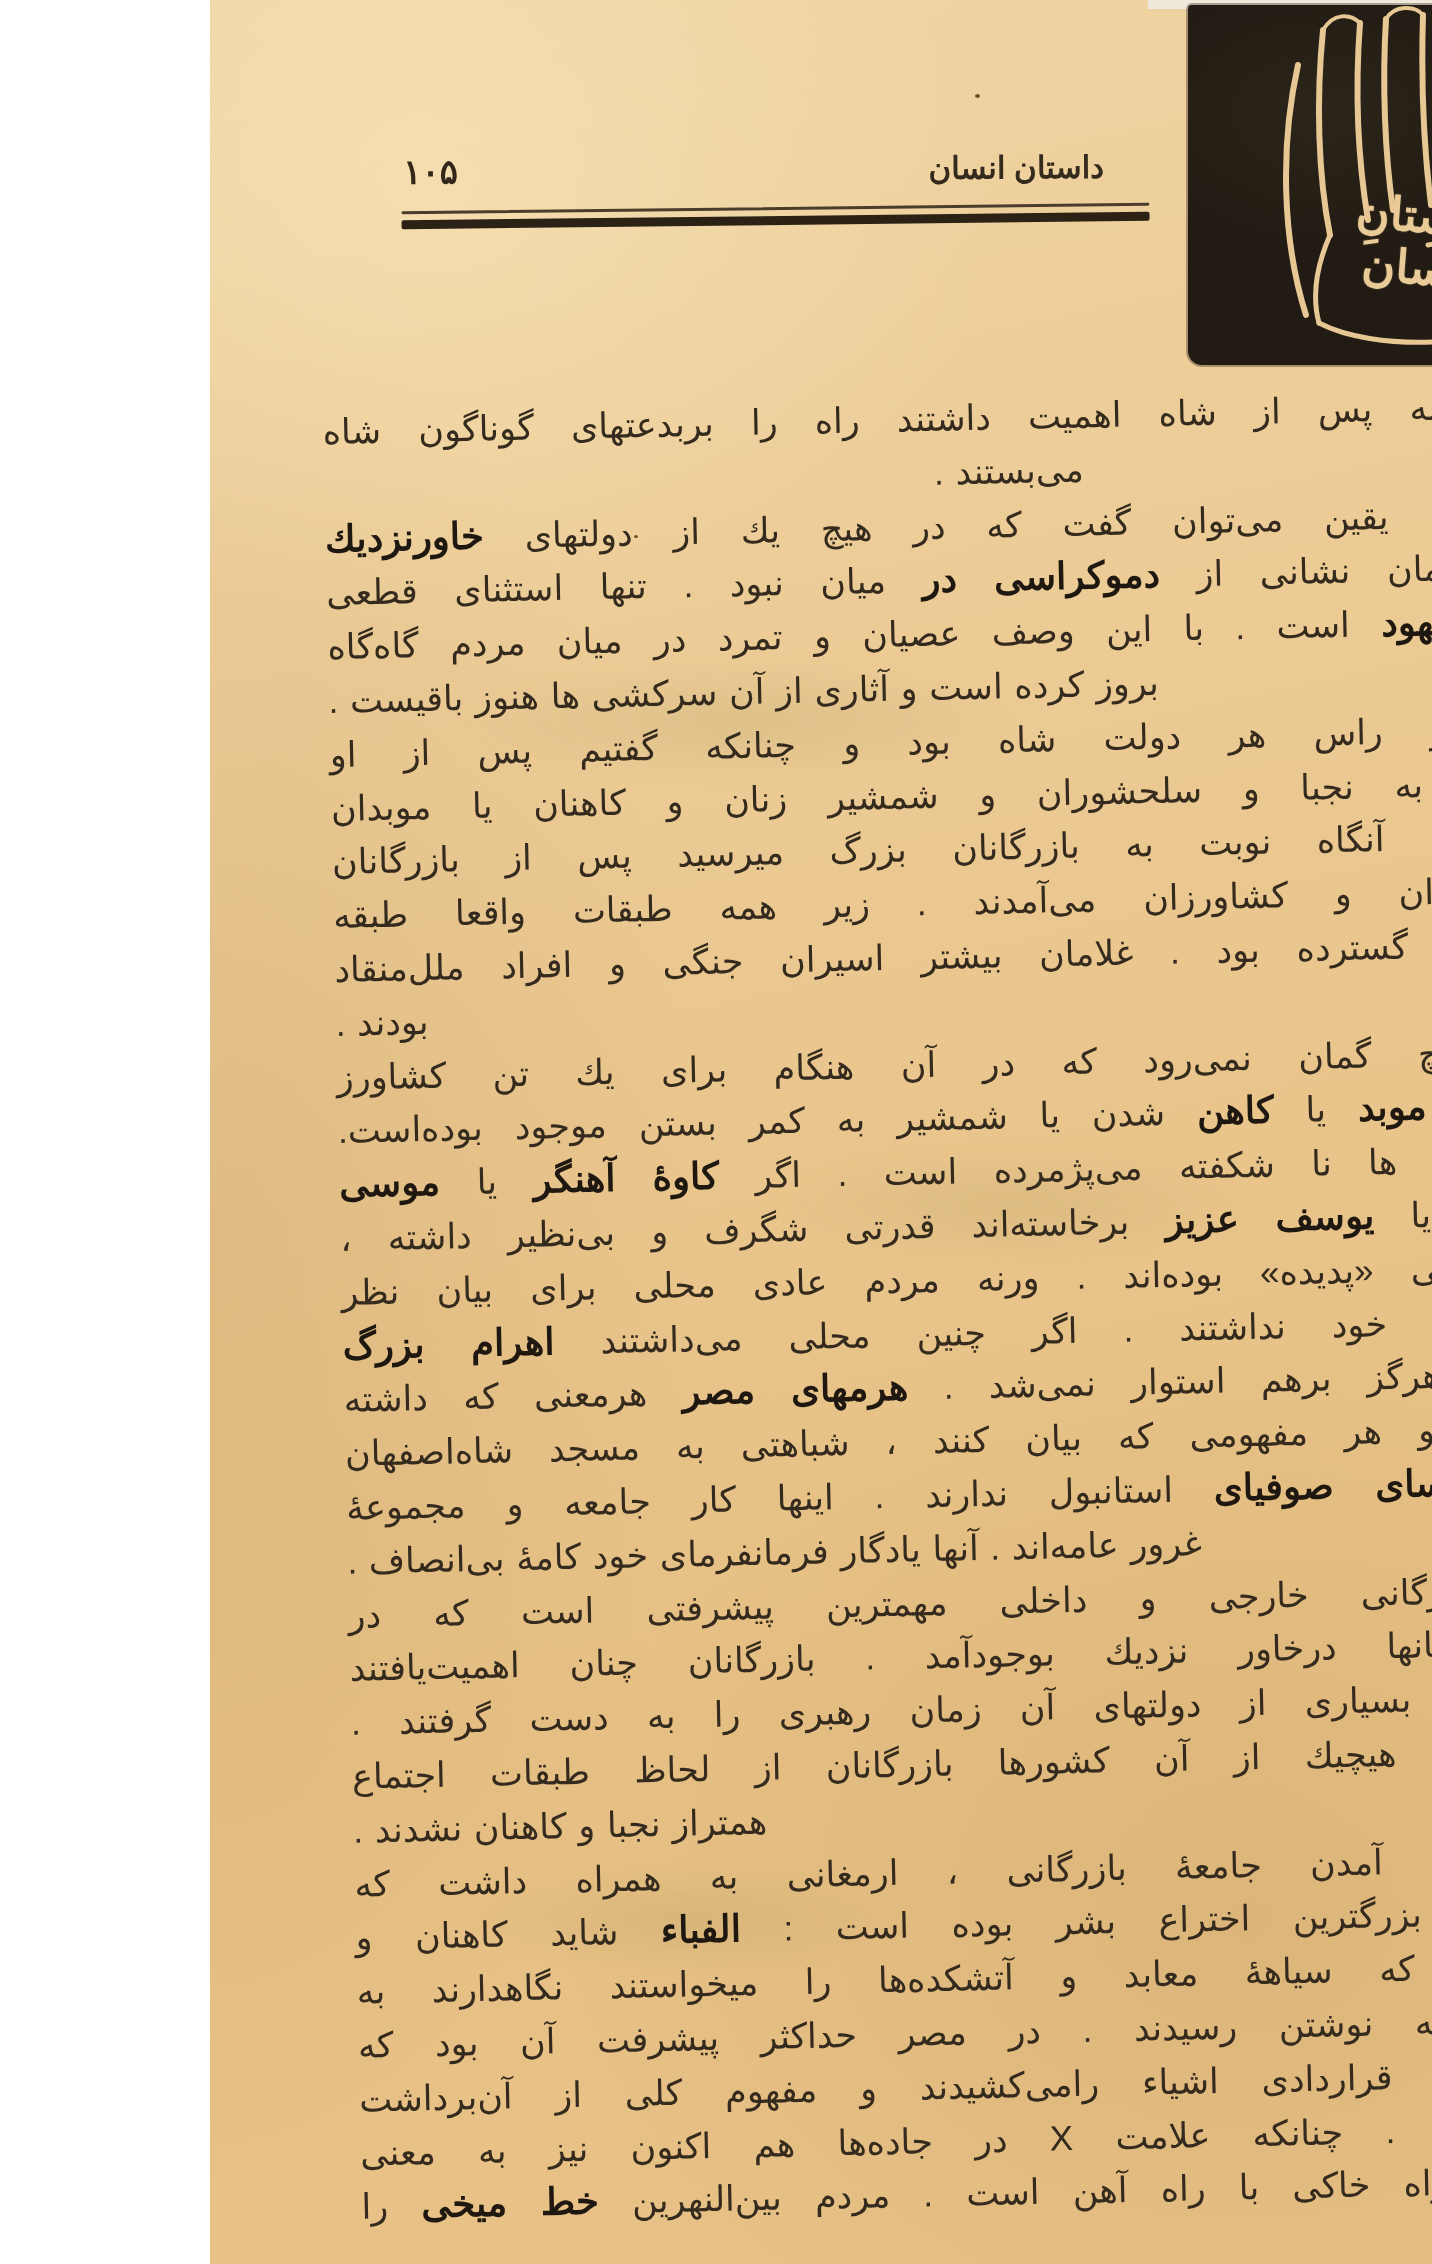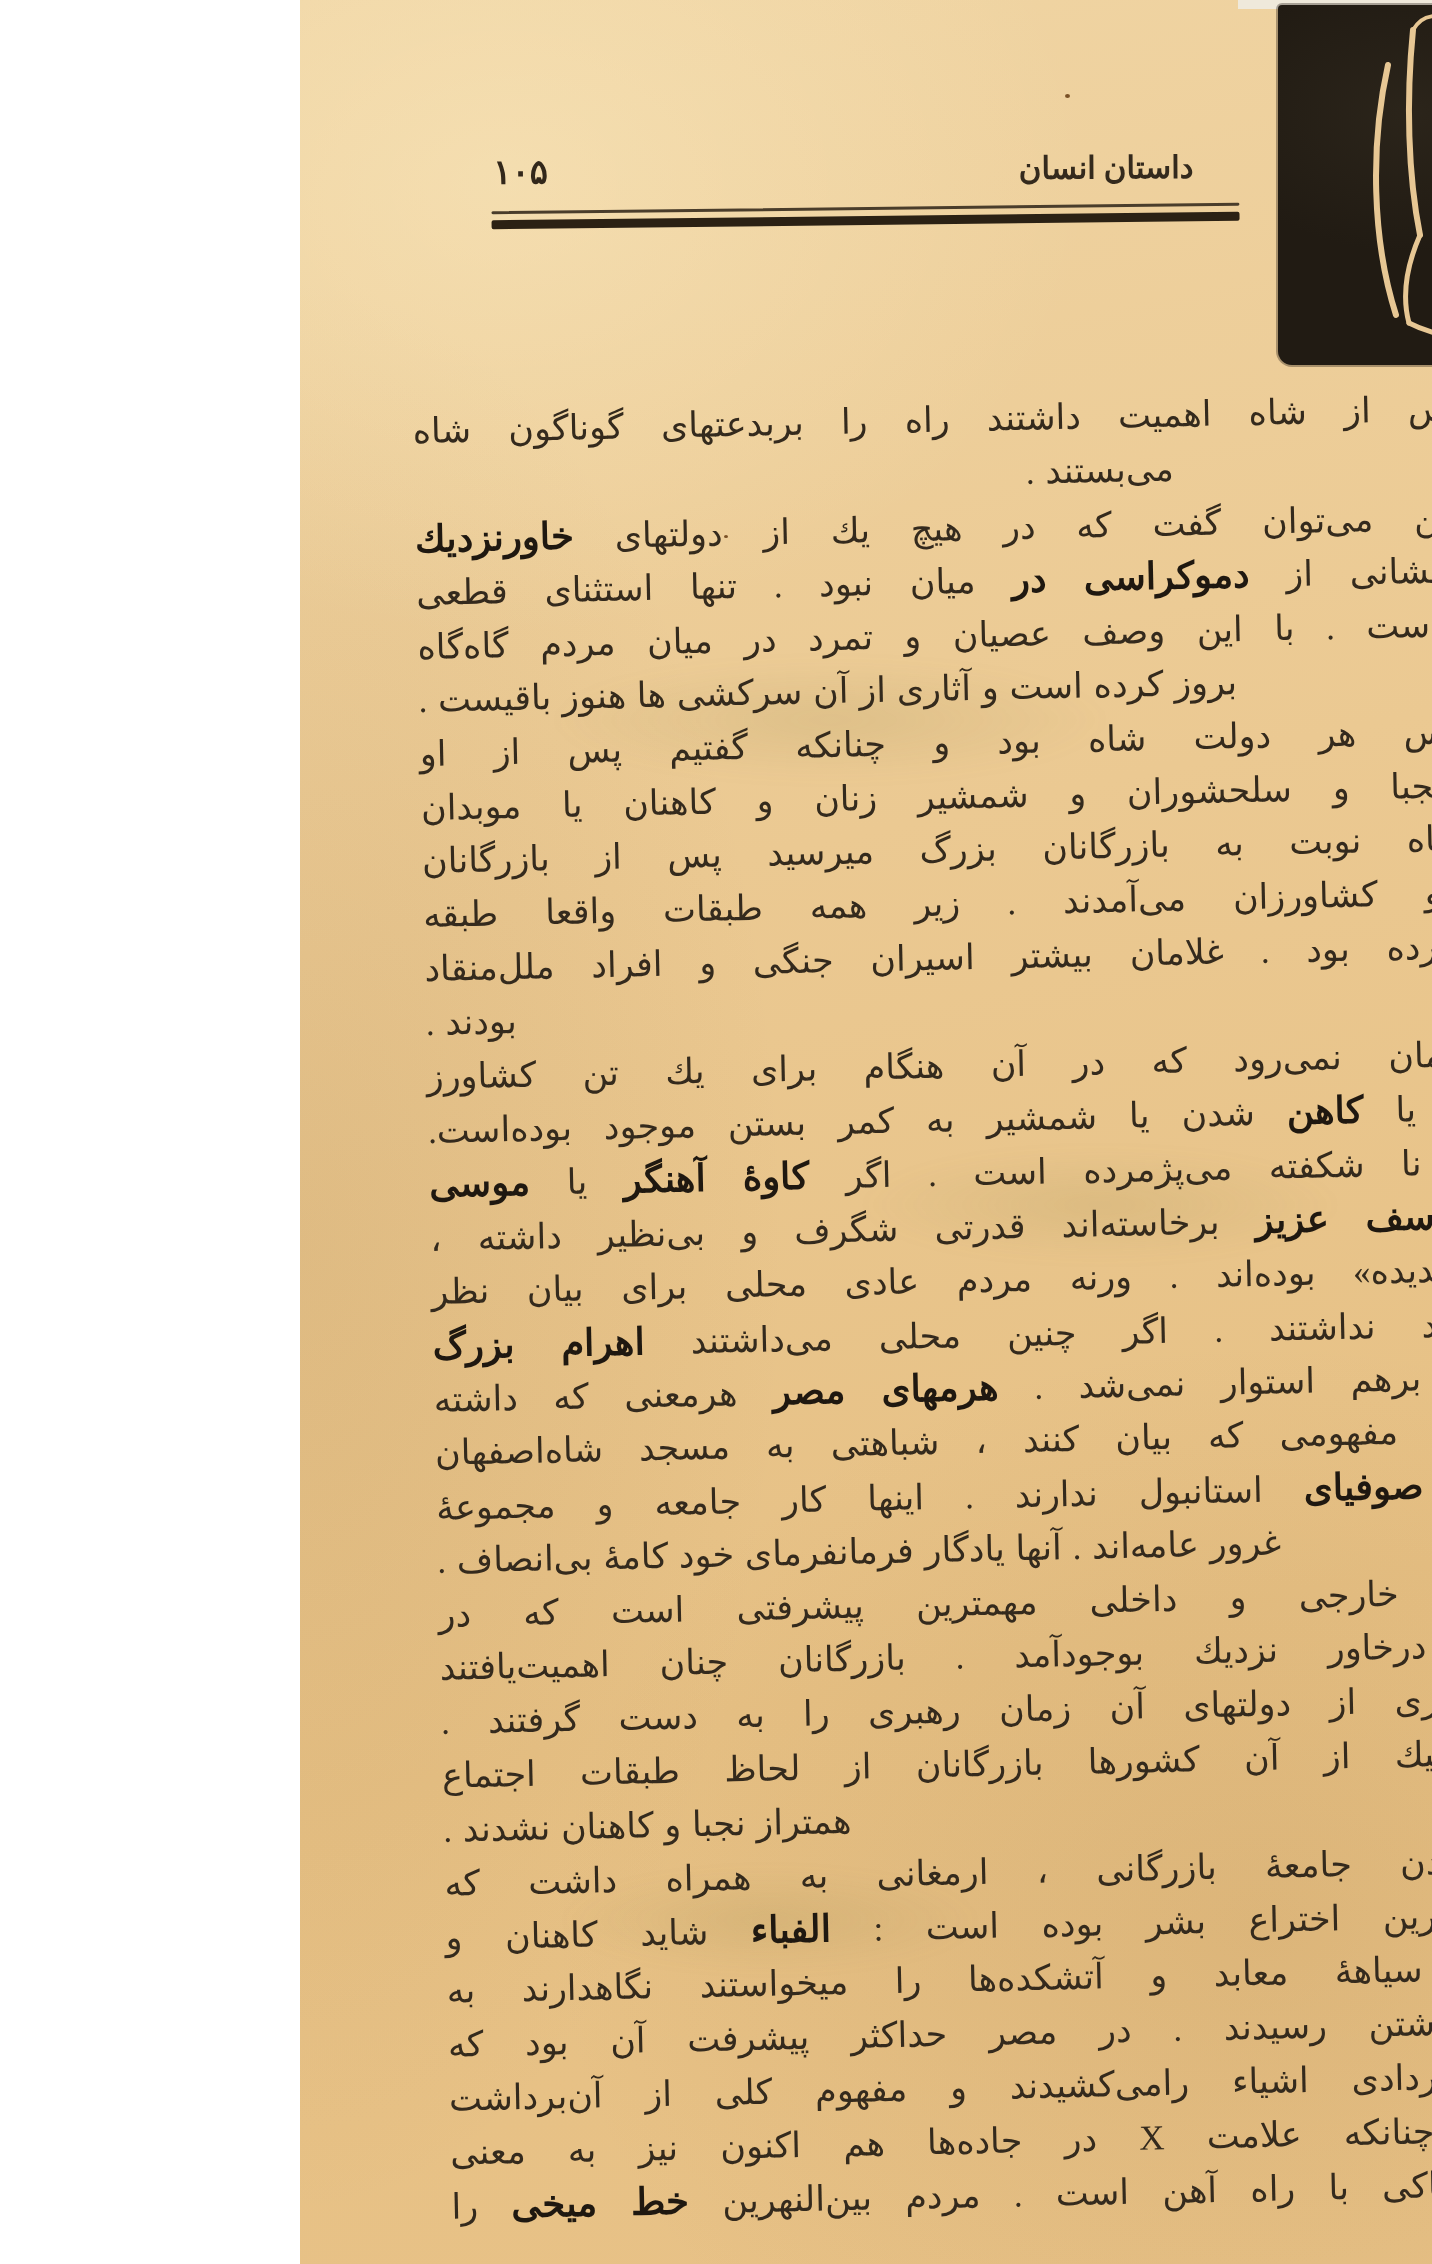--- a/index.html
+++ b/index.html
@@ -1,21 +1,21 @@
 <!DOCTYPE html>
 <html lang="fa" dir="rtl"><head>
 <meta charset="utf-8">
 <style>
   html, body { margin: 0; padding: 0; }
   #page {
     position: relative;
-    width: 1132px;
+    width: 1222px;
     height: 2264px;
     overflow: hidden;
-    font-family: Liberation Serif, serif;
+    font-family: Liberation Sans, sans-serif;
     background:
       radial-gradient(ellipse 900px 700px at 18% 8%,  rgba(255,243,205,0.35), transparent 65%),
       radial-gradient(ellipse 1100px 900px at 85% 85%, rgba(140,95,35,0.12),  transparent 65%),
       radial-gradient(ellipse 700px 1400px at 0% 55%,  rgba(130,90,35,0.10),  transparent 70%),
       linear-gradient(168deg, #f0d5a4 0%, #ebc992 38%, #e6c084 72%, #e8c287 100%);
   }
 
   
   .scan-edge-right { position:absolute; left:1421px; top:0; width:11px; height:2264px;
     background: linear-gradient(to bottom, #f4efe3, #efe7d4 30%, #f2ecdd); }

